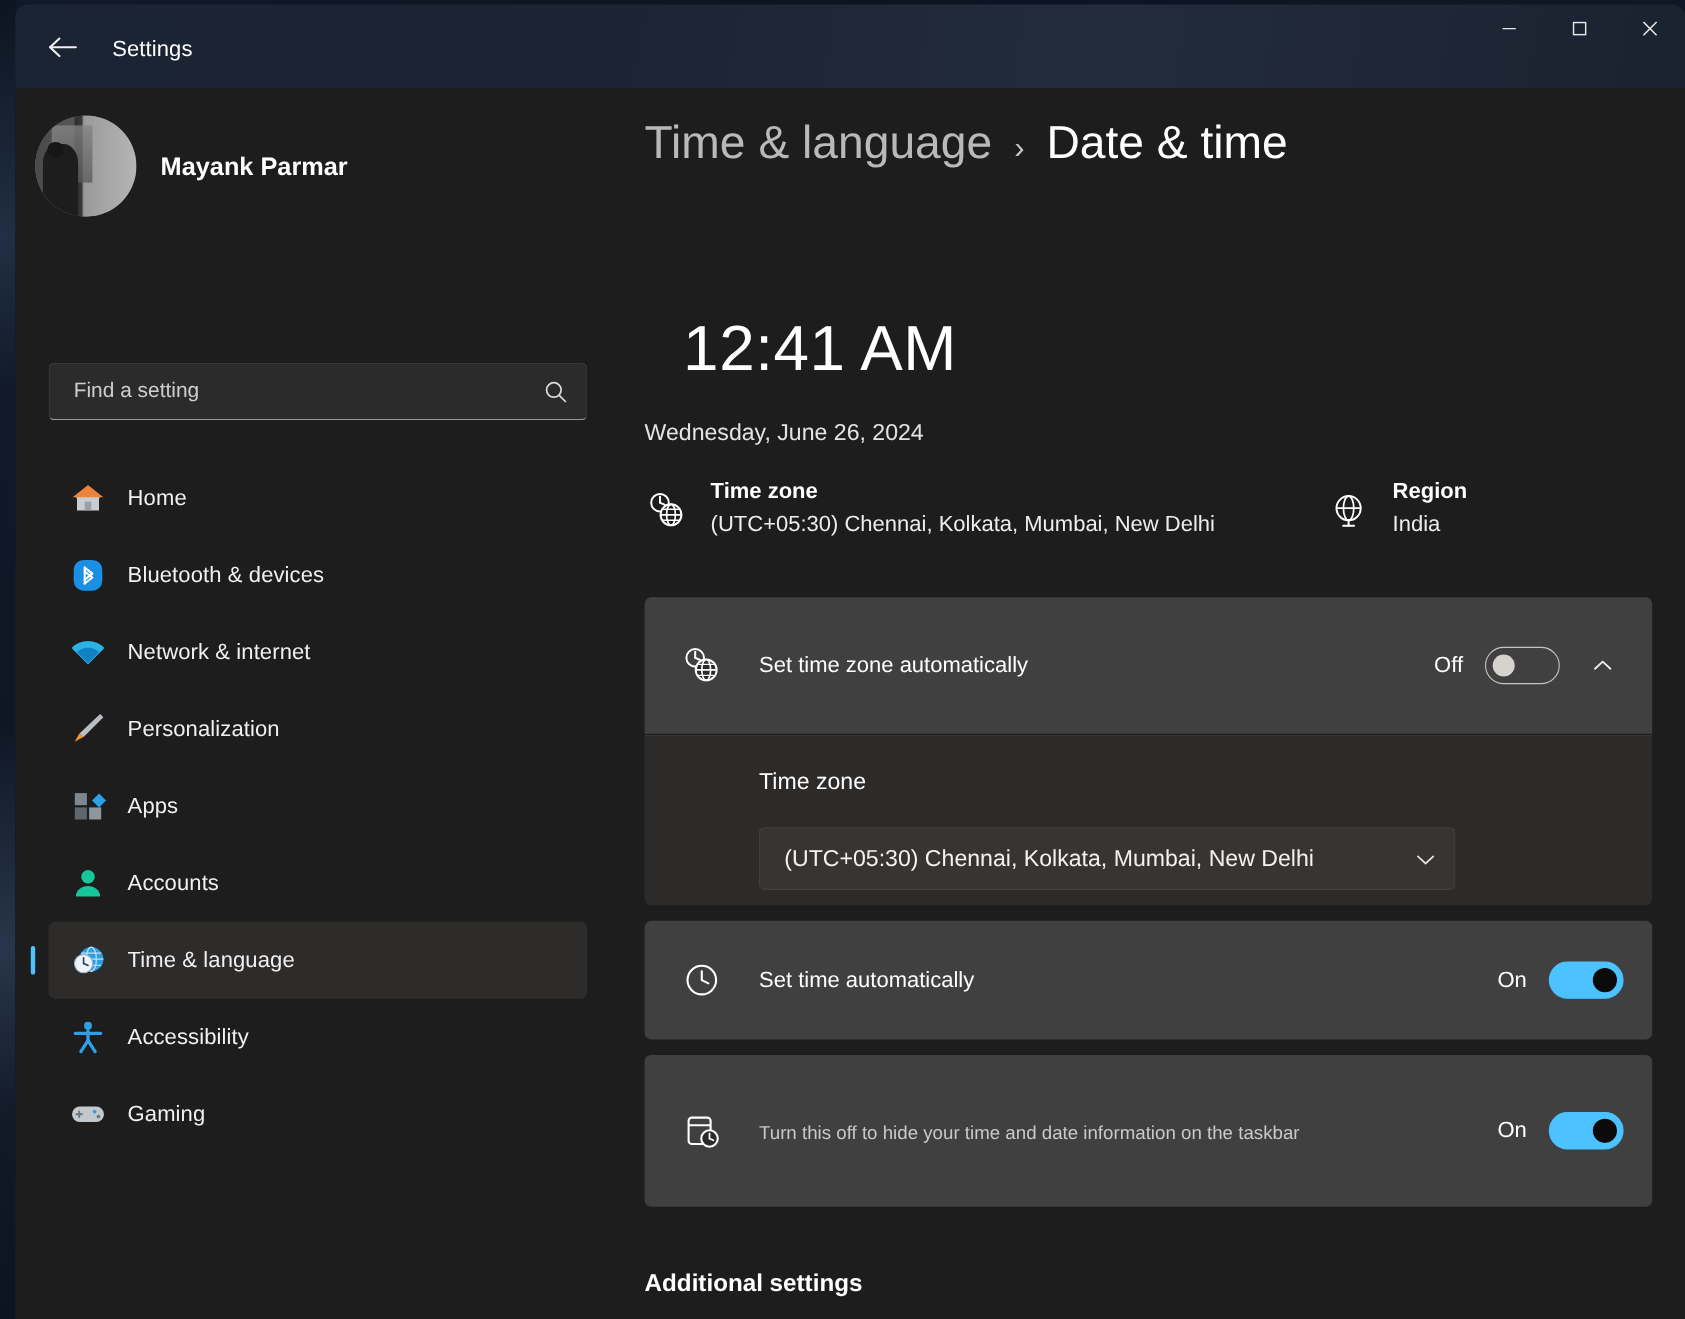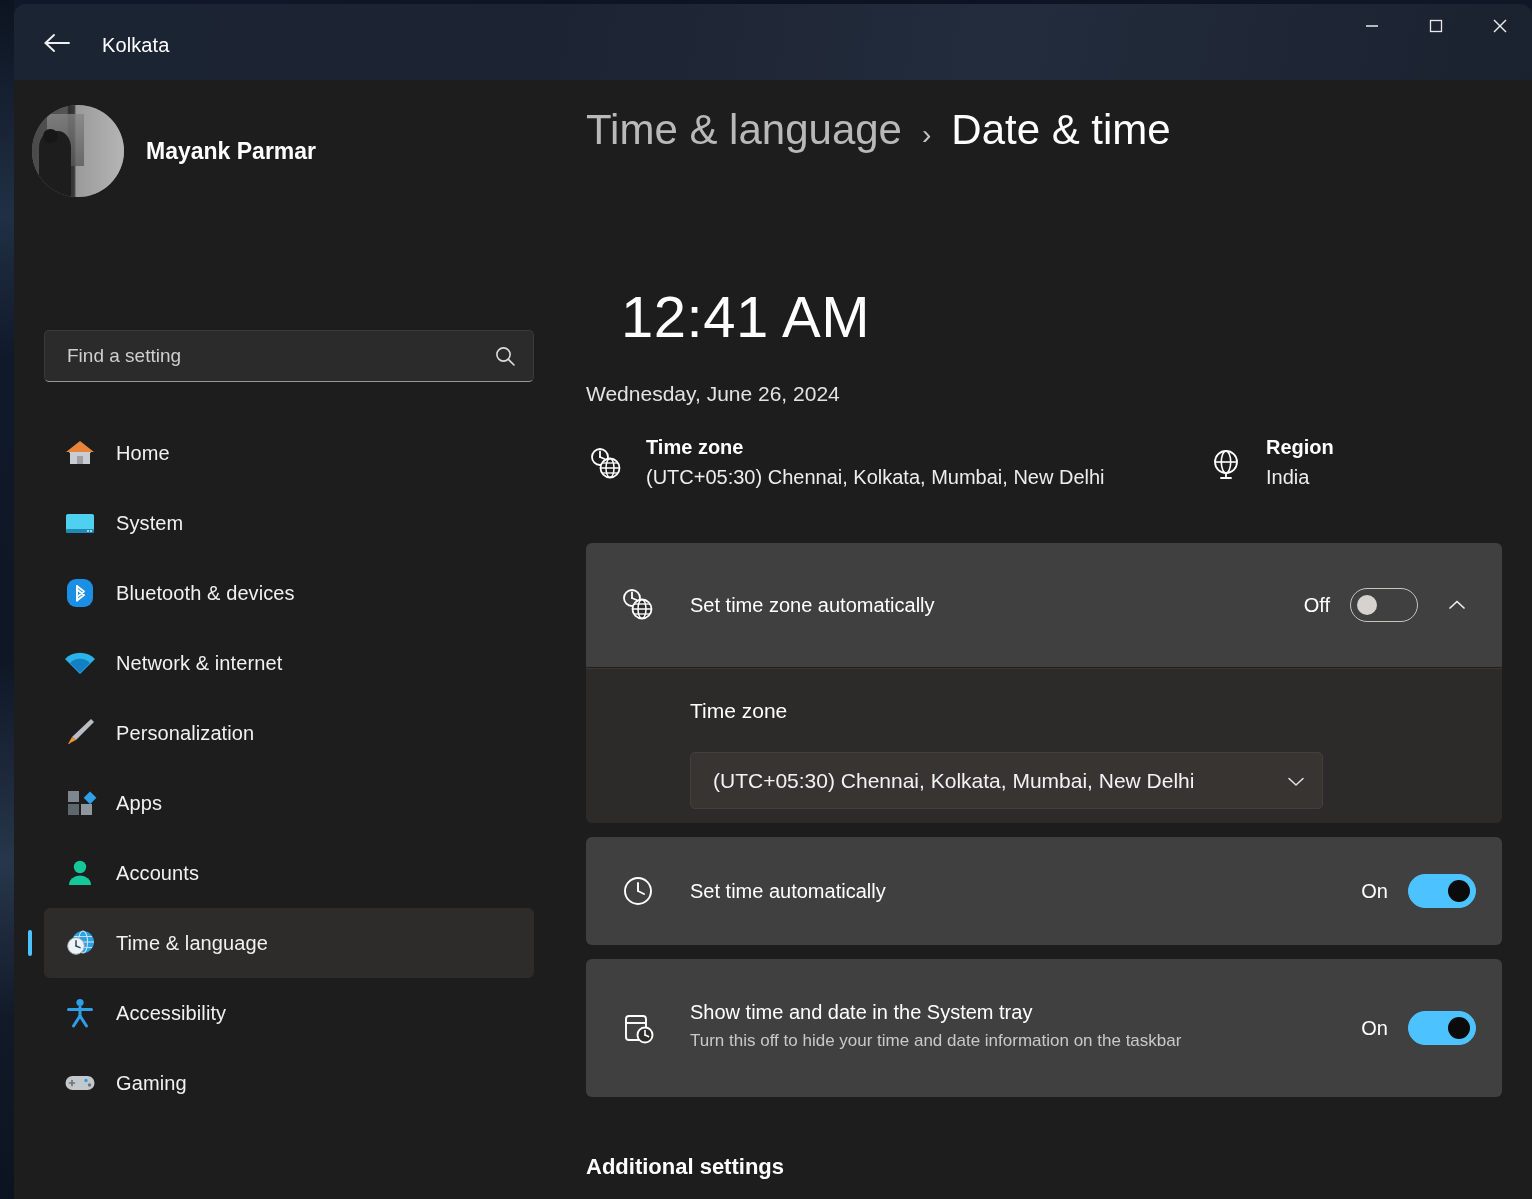--- a/index.html
+++ b/index.html
@@ -323,21 +323,21 @@
   <div id="titlebar">
     <div id="titlebar-gradient"></div>
 
     <div id="back-button">
       <svg width="30" height="22" viewBox="0 0 30 22">
         <path d="M12 3 L3.5 11 L12 19" fill="none" stroke="#f0f0f0" stroke-width="1.9" stroke-linecap="round" stroke-linejoin="round"></path>
         <line x1="3.5" y1="11" x2="27" y2="11" stroke="#f0f0f0" stroke-width="1.9" stroke-linecap="round"></line>
       </svg>
     </div>
 
-    <div id="app-title">Kolkata</div>
+    <div id="app-title">Settings</div>
 
     <div class="caption-btn" id="btn-min">
       <svg width="14" height="14" viewBox="0 0 14 14">
         <line x1="1" y1="7" x2="13" y2="7" stroke="#e8e8e8" stroke-width="1.3"></line>
       </svg>
     </div>
     <div class="caption-btn" id="btn-max">
       <svg width="14" height="14" viewBox="0 0 14 14">
         <rect x="1.5" y="1.5" width="11" height="11" fill="none" stroke="#e8e8e8" stroke-width="1.3"></rect>
       </svg>
@@ -379,33 +379,20 @@
         <div class="nav-icon">
           <svg width="34" height="34" viewBox="0 0 34 34">
             <path d="M17 5 L31 16 L28 16 L28 17 L6 17 L6 16 L3 16 Z" fill="#e8843c"></path>
             <path d="M7 16 L27 16 L27 28 L7 28 Z" fill="#c9cdd1"></path>
             <rect x="14" y="20" width="6" height="8" fill="#9ba1a7"></rect>
           </svg>
         </div>
         <div class="nav-label">Home</div>
       </div>
 
-      <div class="nav-item">
-
-        <div class="nav-icon">
-          <svg width="34" height="34" viewBox="0 0 34 34">
-            <rect x="3" y="8" width="28" height="19" rx="2.5" fill="#3bbde4"></rect>
-            <rect x="3" y="8" width="28" height="16" rx="2.5" fill="#4fd0ee"></rect>
-            <rect x="3" y="23" width="28" height="4" rx="1.5" fill="#1f8ab5"></rect>
-            <circle cx="25" cy="25" r="1" fill="#cdeefa"></circle>
-            <circle cx="28" cy="25" r="1" fill="#cdeefa"></circle>
-          </svg>
-        </div>
-        <div class="nav-label">System</div>
-      </div>
 
       <div class="nav-item">
 
         <div class="nav-icon">
           <svg width="34" height="34" viewBox="0 0 34 34">
             <rect x="4" y="3" width="26" height="28" rx="9" fill="#1a8fe3"></rect>
             <path d="M14 10 L21 15.5 L14 21 M14 13.5 L21 19 L14 24.5" fill="none" stroke="#ffffff" stroke-width="1.9" stroke-linejoin="round" stroke-linecap="round"></path>
             <line x1="14" y1="10" x2="14" y2="24.5" stroke="#ffffff" stroke-width="1.9" stroke-linecap="round"></line>
           </svg>
         </div>
@@ -632,21 +619,20 @@
         <div class="row-icon">
           <svg width="40" height="40" viewBox="0 0 40 40">
             <rect x="8" y="8" width="20" height="24" rx="3" fill="none" stroke="#ffffff" stroke-width="1.9"></rect>
             <line x1="8" y1="15" x2="28" y2="15" stroke="#ffffff" stroke-width="1.9"></line>
             <circle cx="27" cy="27" r="7.5" fill="#2d2b29" stroke="#ffffff" stroke-width="1.9"></circle>
             <line x1="27" y1="27" x2="27" y2="22.5" stroke="#ffffff" stroke-width="1.6" stroke-linecap="round"></line>
             <line x1="27" y1="27" x2="30.5" y2="28.6" stroke="#ffffff" stroke-width="1.6" stroke-linecap="round"></line>
           </svg>
         </div>
         <div class="row-text">
-          <div class="row-title">Show time and date in the System tray</div>
           <div class="row-desc">Turn this off to hide your time and date information on the taskbar</div>
         </div>
         <div class="row-right">
           <span class="state-label">On</span>
           <div class="toggle on">
             <span class="knob"></span>
           </div>
         </div>
       </div>
     </div>

